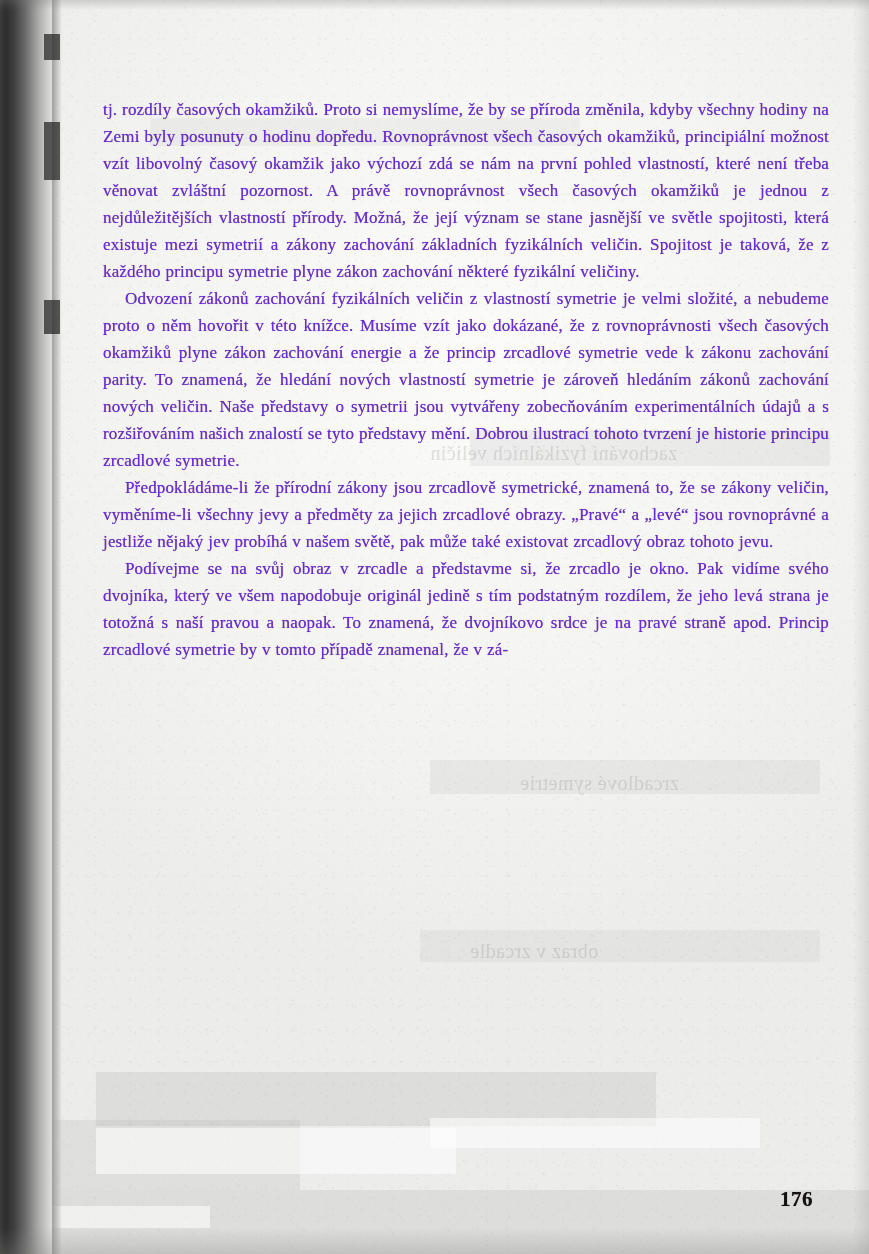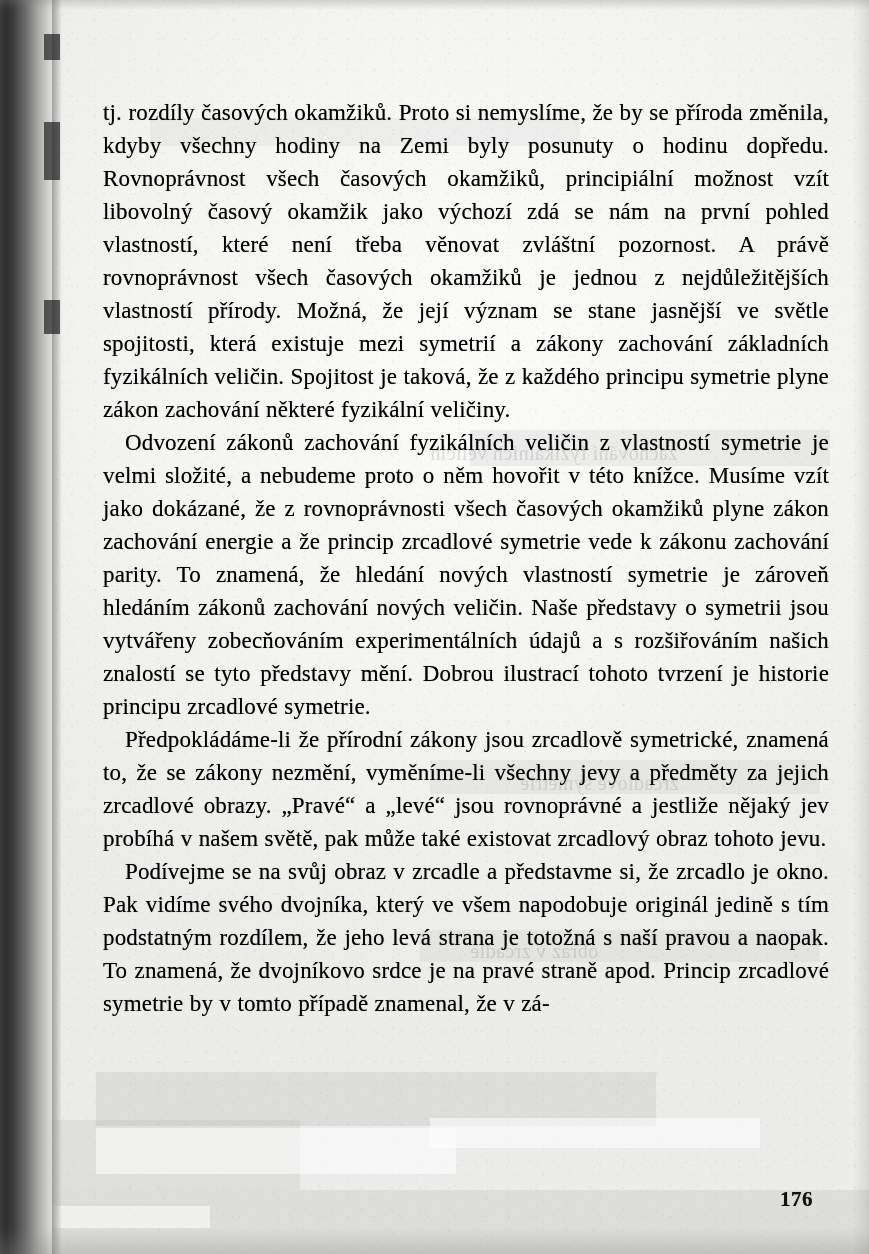--- a/index.html
+++ b/index.html
@@ -106,23 +106,23 @@
   
   .text-block {
     position: absolute;
     left: 103px;
     top: 96px;
     width: 726px;
   }
 
   p.para {
     margin: 0;
-    font-size: 23px;
-    line-height: 33px;
-    color: #000000;
+    font-size: 17px;
+    line-height: 27px;
+    color: #6d28d9;
     text-align: justify;
     text-justify: inter-word;
     letter-spacing: .16px;
     word-spacing: .4px;
     text-indent: 22px;
     
     text-shadow: 0 0 .7px rgba(20,18,15,.55);
   }
   p.para.first { text-indent: 0; }
 
@@ -180,19 +180,19 @@
   <div class="gutter-nick" style="top:122px; height:58px;"></div>
   <div class="gutter-nick" style="top:300px; height:34px;"></div>
 
   <div class="edge-top"></div>
   <div class="edge-right"></div>
   <div class="edge-bottom"></div>
 
   <div class="text-block">
     <p class="para first">tj. rozdíly časových okamžiků. Proto si nemyslíme, že by se příroda změnila, kdyby všechny hodiny na Zemi byly posunuty o hodinu dopředu. Rovnoprávnost všech časových okamžiků, principiální možnost vzít libovolný časový okamžik jako výchozí zdá se nám na první pohled vlastností, které není třeba věnovat zvláštní pozornost. A právě rovnoprávnost všech časových okamžiků je jednou z nejdůležitějších vlastností přírody. Možná, že její význam se stane jasnější ve světle spojitosti, která existuje mezi symetrií a zákony zachování základních fyzikálních veličin. Spojitost je taková, že z každého principu symetrie plyne zákon zachování některé fyzikální veličiny.</p>
     <p class="para">Odvození zákonů zachování fyzikálních veličin z vlastností symetrie je velmi složité, a nebudeme proto o něm hovořit v této knížce. Musíme vzít jako dokázané, že z rovnoprávnosti všech časových okamžiků plyne zákon zachování energie a že princip zrcadlové symetrie vede k zákonu zachování parity. To znamená, že hledání nových vlastností symetrie je zároveň hledáním zákonů zachování nových veličin. Naše představy o symetrii jsou vytvářeny zobecňováním experimentálních údajů a s rozšiřováním našich znalostí se tyto představy mění. Dobrou ilustrací tohoto tvrzení je historie principu zrcadlové symetrie.</p>
-    <p class="para">Předpokládáme-li že přírodní zákony jsou zrcadlově symetrické, znamená to, že se zákony nezmění, vyměníme-li všechny jevy a předměty za jejich zrcadlové obrazy. „Pravé“ a „levé“ jsou rovnoprávné a jestliže nějaký jev probíhá v našem světě, pak může také existovat zrcadlový obraz tohoto jevu.</p>
+    <p class="para">Předpokládáme-li že přírodní zákony jsou zrcadlově symetrické, znamená to, že se zákony veličin, vyměníme-li všechny jevy a předměty za jejich zrcadlové obrazy. „Pravé“ a „levé“ jsou rovnoprávné a jestliže nějaký jev probíhá v našem světě, pak může také existovat zrcadlový obraz tohoto jevu.</p>
     <p class="para">Podívejme se na svůj obraz v zrcadle a představme si, že zrcadlo je okno. Pak vidíme svého dvojníka, který ve všem napodobuje originál jedině s tím podstatným rozdílem, že jeho levá strana je totožná s naší pravou a naopak. To znamená, že dvojníkovo srdce je na pravé straně apod. Princip zrcadlové symetrie by v tomto případě znamenal, že v zá-</p>
   </div>
 
   <div class="folio">176</div>
 
 </div>
 
 </body></html>

